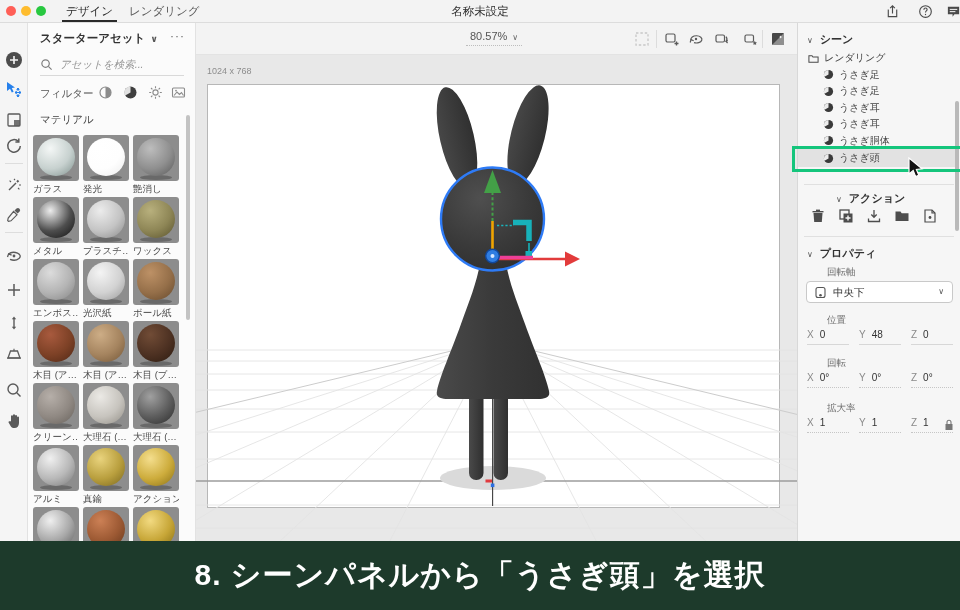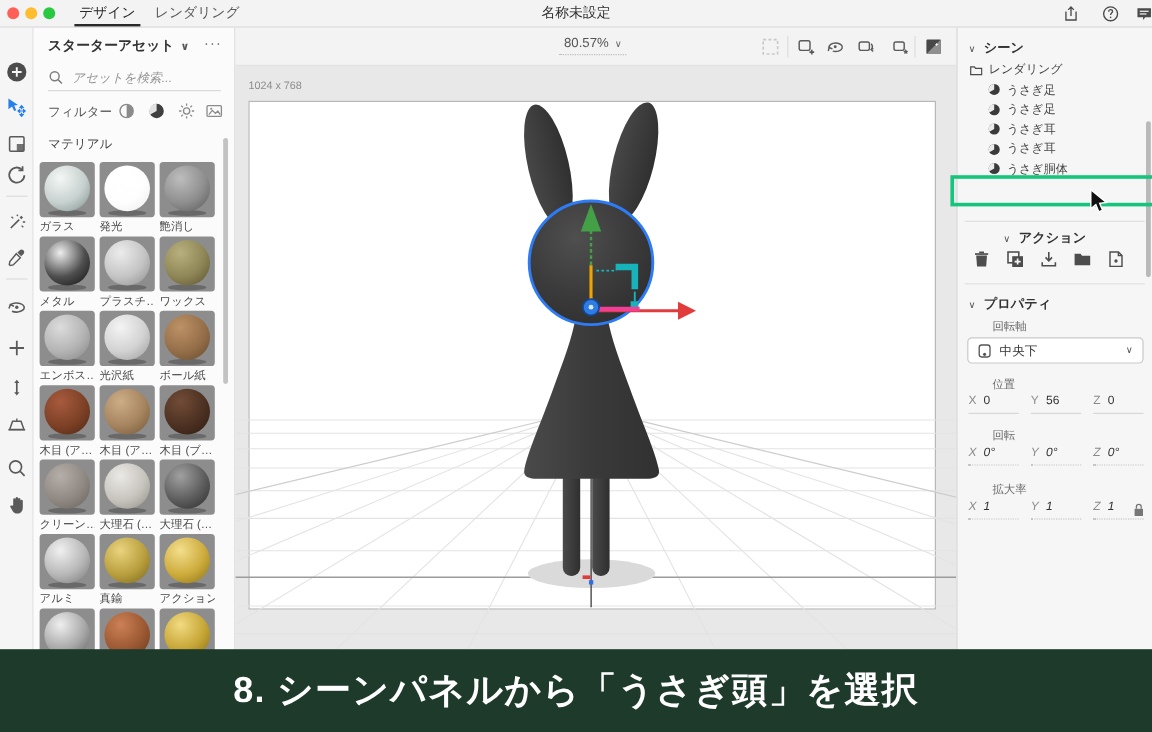--- a/index.html
+++ b/index.html
@@ -70,21 +70,21 @@
   .prop-label { position:absolute; left:9px; font-size:9.5px; color:#6b6b6b;padding-left:20px; }
   .pivot-select { position:absolute; left:8px; top:258px; width:147px; height:22px; background:#fff; border:1px solid #c9c9c9; border-radius:4px; }
   .pivot-select .picon { position:absolute; left:7px; top:4px; width:13px; height:13px; color:#555; }
   .pivot-select .val { position:absolute; left:26px; top:4px; font-size:10.5px; color:#333; }
   .pivot-select .chev { position:absolute; right:8px; top:5px; font-size:8px; color:#555; }
   .xyz-row { position:absolute; left:9px; width:150px; height:17px; }
   .xyz-field { position:absolute; top:0; width:42px; height:16px; font-size:10px; }
   .xyz-field .axis { color:#8a8a8a; margin-right:6px; }
   .xyz-field .val { color:#333; }
   .xyz-field.solid { border-bottom:1px solid #d7d7d7; }
-  .xyz-field.dotted { border-bottom:1px dotted #c6c6c6;font-style:italic; }
+  .xyz-field.dotted { border-bottom:1px dotted #c6c6c6; }
   .lock-icon { position:absolute; right:3px; width:10px; height:12px; color:#777; }
 
   
   .banner { position:absolute; left:0; top:541px; width:960px; height:69px; background:#1d3a2b; z-index:100; display:flex; align-items:center; justify-content:center; }
   .banner-text { color:#fff; font-size:30px; font-weight:800; letter-spacing:1px; }
 </style>
 </head>
 <body>
 
 <div id="app">
@@ -568,20 +568,29 @@
         </div>
         <div class="tree-row child">
           <span class="ticon">
             <svg viewBox="0 0 11 11">
               <circle cx="5.5" cy="5.5" r="4.6" fill="#3a3a3a"></circle>
               <path d="M5.5 0.9 A4.6 4.6 0 0 0 1.5 7.8 L5.5 5.5 Z" fill="#fff" opacity=".9"></path>
             </svg>
           </span>
           <span>うさぎ胴体</span>
         </div>
+        <div class="tree-row child selected">
+          <span class="ticon">
+            <svg viewBox="0 0 11 11">
+              <circle cx="5.5" cy="5.5" r="4.6" fill="#3a3a3a"></circle>
+              <path d="M5.5 0.9 A4.6 4.6 0 0 0 1.5 7.8 L5.5 5.5 Z" fill="#fff" opacity=".9"></path>
+            </svg>
+          </span>
+          <span>うさぎ頭</span>
+        </div>
       </div>
 
     <div class="hl-box" style="border-color: rgb(21, 197, 124);"></div>
     <svg class="cursor-arrow" viewBox="0 0 20 22">
       <path d="M3 1 L3 17 L7.2 13.5 L9.6 19.5 L12.8 18.2 L10.4 12.4 L16 11.8 Z" fill="#111" stroke="#fff" stroke-width="1.2"></path>
     </svg>
 
     <div class="rp-sep" style="top:161px;"></div>
     <div class="rp-header" style="top:168px;margin-left:29px;"><span class="chev">∨</span><span>アクション</span></div>
 
@@ -631,21 +640,21 @@
             <circle cx="6.5" cy="9.3" r="1.3" fill="currentColor" stroke="none"></circle>
           </svg>
       </span>
       <span class="val">中央下</span>
       <span class="chev">∨</span>
     </div>
 
     <div class="prop-label" style="top:291px;">位置</div>
     <div class="xyz-row" style="top:306px;">
       <div class="xyz-field solid" style="left:0;"><span class="axis">X</span><span class="val">0</span></div>
-      <div class="xyz-field solid" style="left:52px;"><span class="axis">Y</span><span class="val">56</span></div>
+      <div class="xyz-field solid" style="left:52px;"><span class="axis">Y</span><span class="val">48</span></div>
       <div class="xyz-field solid" style="left:104px;"><span class="axis">Z</span><span class="val">0</span></div>
     </div>
 
     <div class="prop-label" style="top:334px;">回転</div>
     <div class="xyz-row" style="top:349px;">
       <div class="xyz-field dotted" style="left:0;"><span class="axis">X</span><span class="val">0°</span></div>
       <div class="xyz-field dotted" style="left:52px;"><span class="axis">Y</span><span class="val">0°</span></div>
       <div class="xyz-field dotted" style="left:104px;"><span class="axis">Z</span><span class="val">0°</span></div>
     </div>
 

